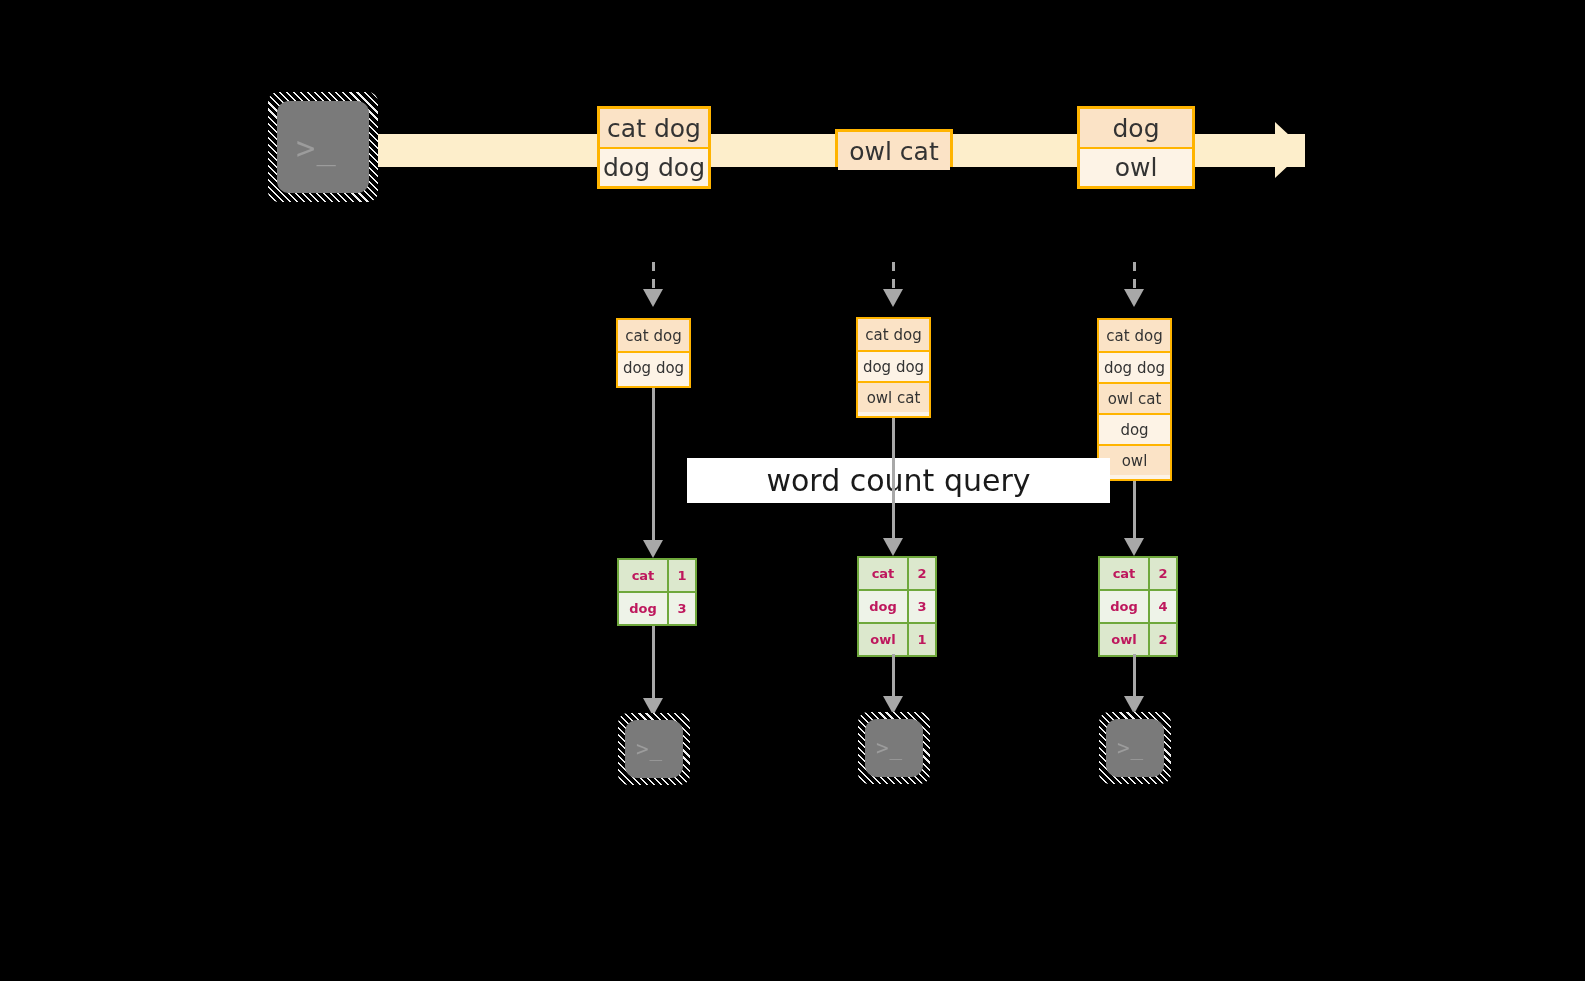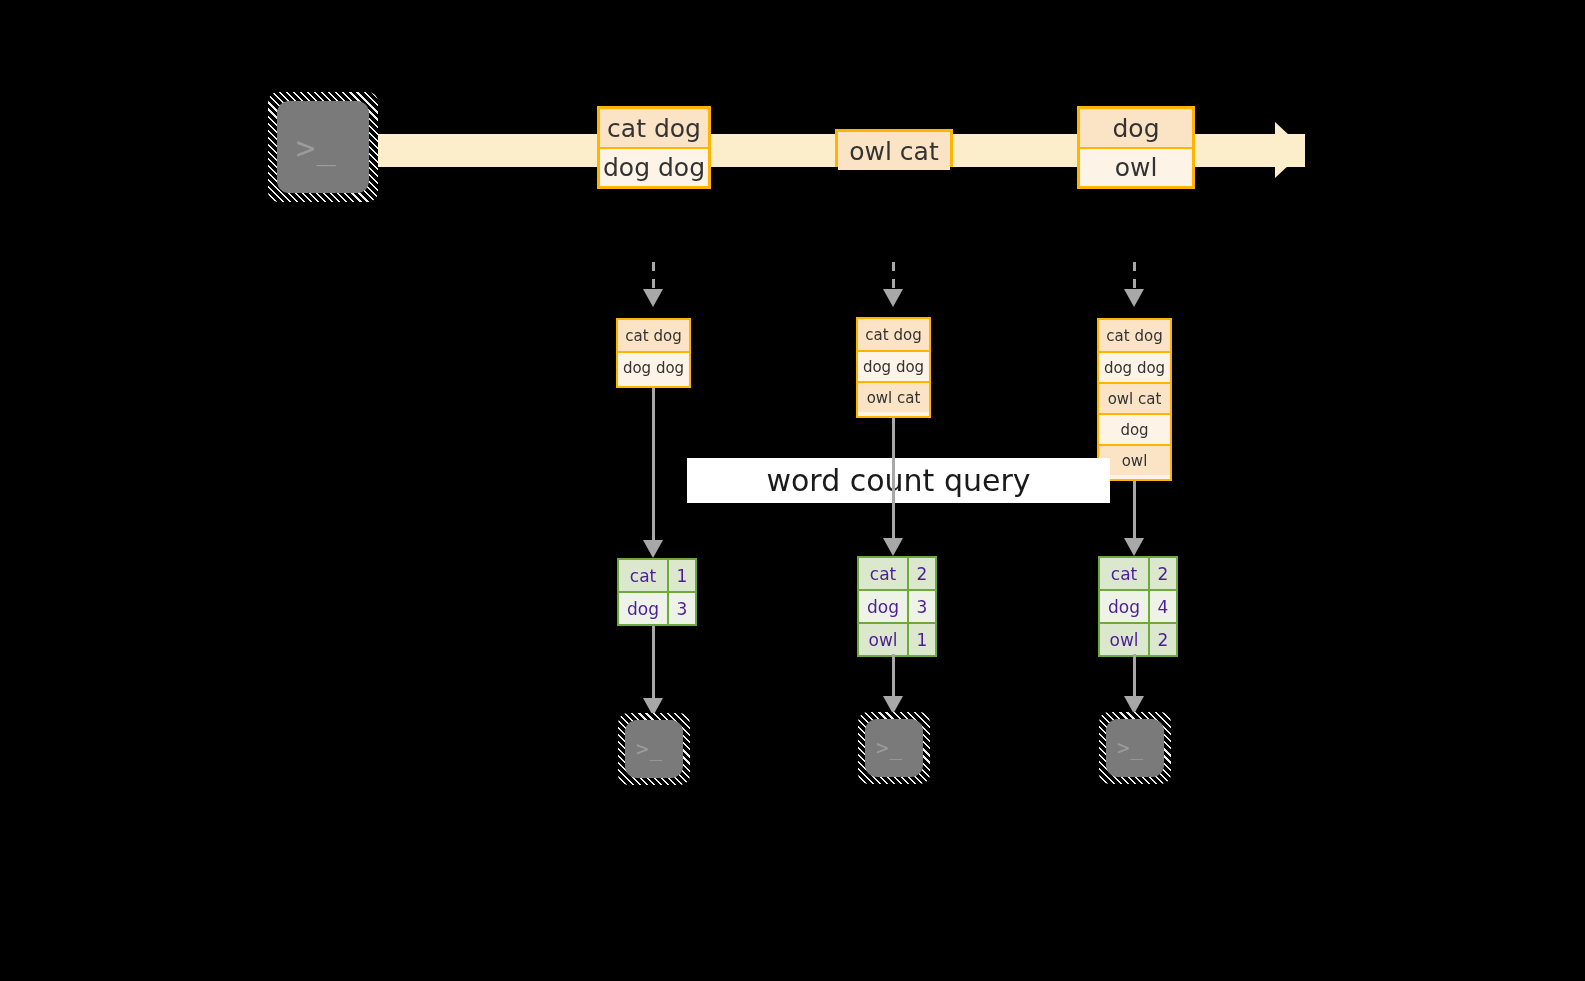--- a/index.html
+++ b/index.html
@@ -96,22 +96,23 @@
   .gbox .grow {
     display: flex;
     height: 31px;
   }
   .gbox .grow.sep { border-top: 2px solid #6fa83c; }
   .gbox .gcell {
     box-sizing: border-box;
     display: flex;
     align-items: center;
     justify-content: center;
-    font-size: 17px;
-    color: #4c1d95;
+    font-size: 13px;
+    color: #be185d;
+    font-weight: bold;
   }
   .gbox .gcell.key { width: 48px; }
   .gbox .gcell.val { width: 28px; border-left: 2px solid #6fa83c; }
   .gbox .grow.shadeA .gcell { background: #dce8cd; }
   .gbox .grow.shadeB .gcell { background: #eef3e8; }
 
   
   .aline {
     position: absolute;
     width: 3px;

